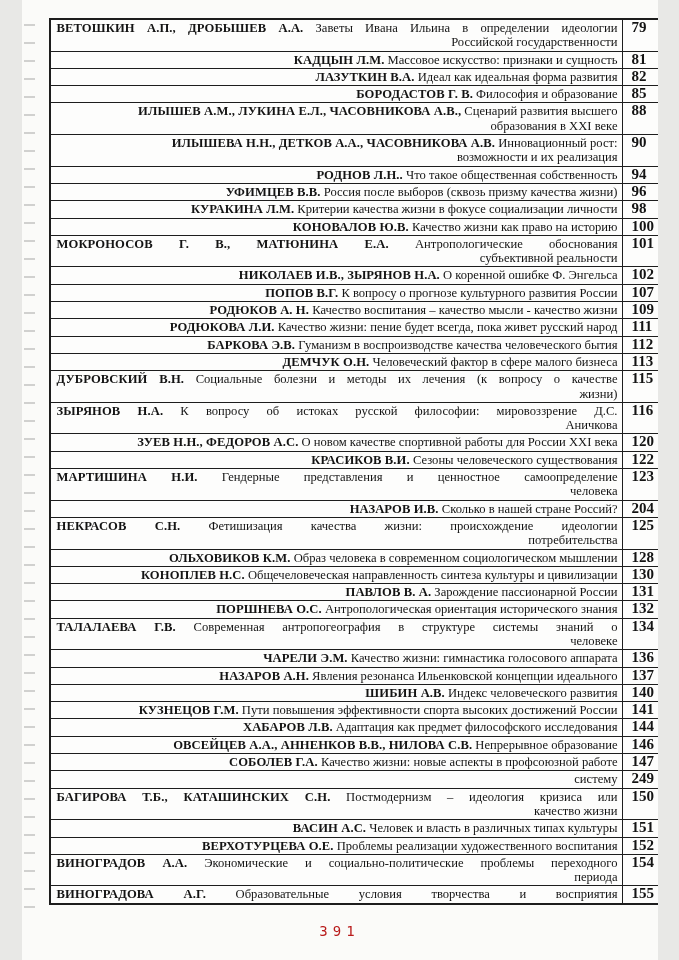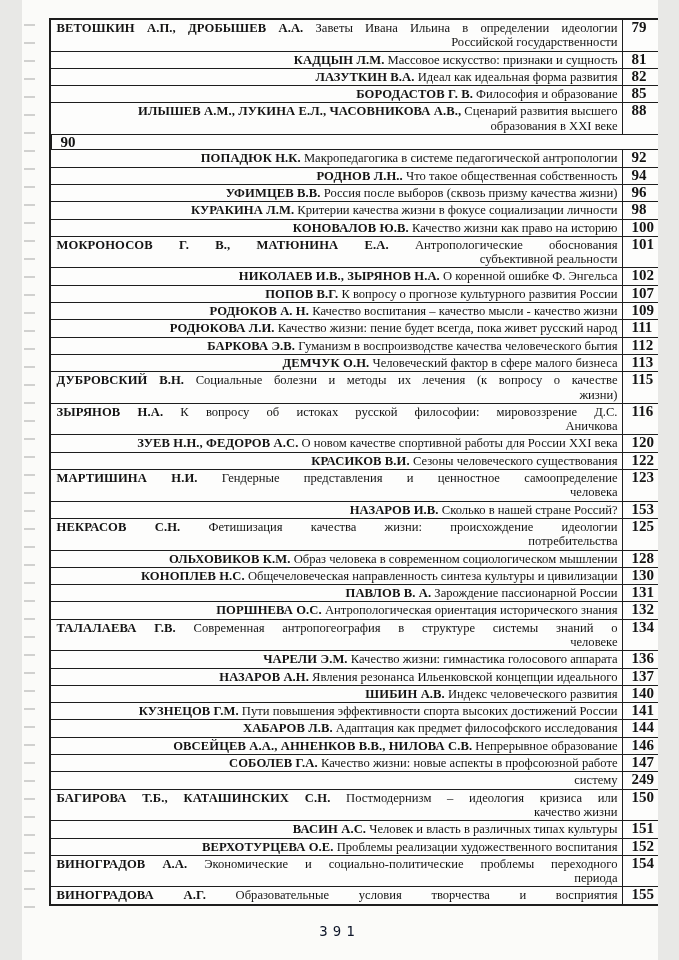--- a/index.html
+++ b/index.html
@@ -46,21 +46,21 @@
     font-size:15px;
     line-height:14.3px;
     box-sizing:border-box;
   }
   .footer {
     position:absolute; left:0; right:0; top:923px;
     text-align:center;
     font-family:"DejaVu Sans Mono","Liberation Mono",monospace;
     font-size:14px;
     letter-spacing:5px;
-    color:#0f172a;
+    color:#b91c1c;
   }
 </style>
 </head>
 <body>
 
 <div class="page">
   <div class="margin-noise"></div>
   <div class="toc-table">
       <div class="row">
         <div class="cell-title">
@@ -88,27 +88,25 @@
         <div class="cell-page">85</div>
       </div>
       <div class="row">
         <div class="cell-title">
           <div class="line l1"><span class="author">ИЛЫШЕВ А.М., ЛУКИНА Е.Л., ЧАСОВНИКОВА А.В.,</span> Сценарий развития высшего</div>
           <div class="line">образования в XXI веке</div>
         </div>
         <div class="cell-page">88</div>
       </div>
       <div class="row">
+        <div class="cell-title">
+          <div class="line l1"><span class="author">ИЛЫШЕВА Н.Н., ДЕТКОВ А.А., ЧАСОВНИКОВА А.В.</span> Инновационный рост:</div>
+          <div class="line">возможности и их реализация</div>
+        </div>
         <div class="cell-page">90</div>
-      </div>
-      <div class="row">
-        <div class="cell-title">
-          <div class="line l1"><span class="author">ПОПАДЮК Н.К.</span> Макропедагогика в системе педагогической антропологии</div>
-        </div>
-        <div class="cell-page">92</div>
       </div>
       <div class="row">
         <div class="cell-title">
           <div class="line l1"><span class="author">РОДНОВ Л.Н..</span> Что такое общественная собственность</div>
         </div>
         <div class="cell-page">94</div>
       </div>
       <div class="row">
         <div class="cell-title">
           <div class="line l1"><span class="author">УФИМЦЕВ В.В.</span> Россия после выборов (сквозь призму качества жизни)</div>
@@ -200,21 +198,21 @@
         <div class="cell-title">
           <div class="line l1 jl"><span class="author">МАРТИШИНА Н.И.</span> Гендерные представления и ценностное самоопределение</div>
           <div class="line">человека</div>
         </div>
         <div class="cell-page">123</div>
       </div>
       <div class="row">
         <div class="cell-title">
           <div class="line l1"><span class="author">НАЗАРОВ И.В.</span> Сколько в нашей стране Россий?</div>
         </div>
-        <div class="cell-page">153</div>
+        <div class="cell-page">204</div>
       </div>
       <div class="row">
         <div class="cell-title">
           <div class="line l1 jl"><span class="author">НЕКРАСОВ С.Н.</span> Фетишизация качества жизни: происхождение идеологии</div>
           <div class="line">потребительства</div>
         </div>
         <div class="cell-page">125</div>
       </div>
       <div class="row">
         <div class="cell-title">

